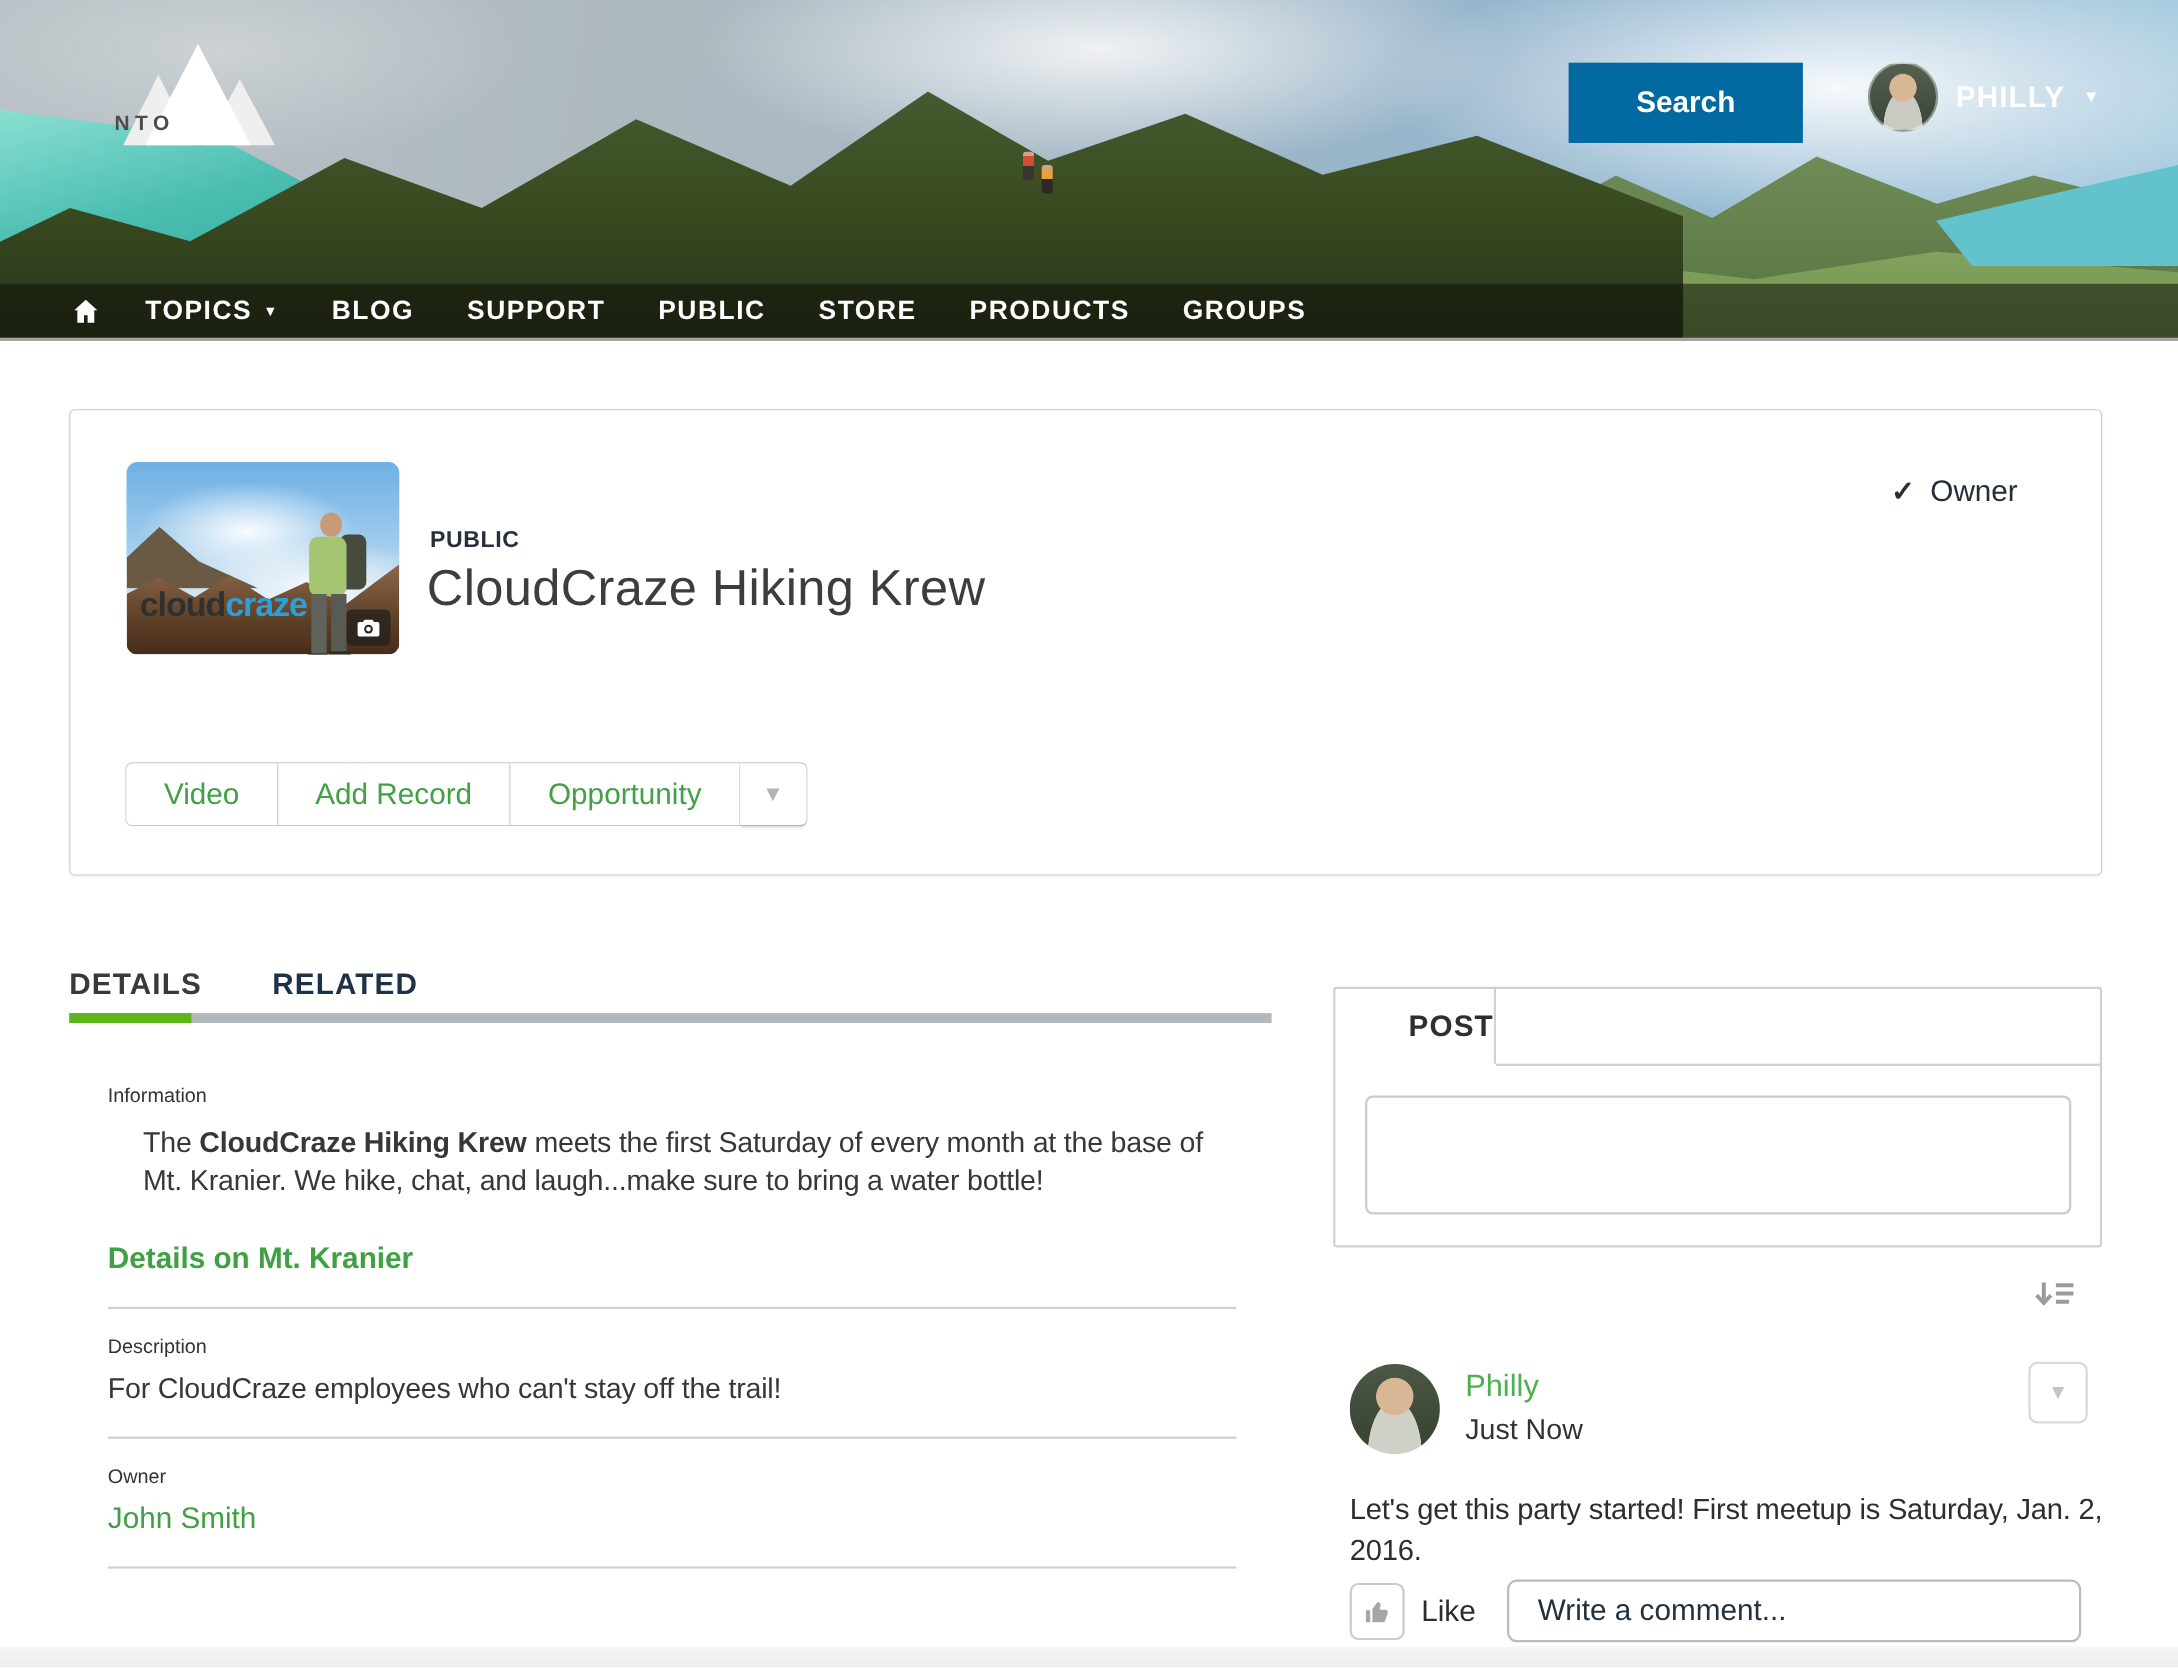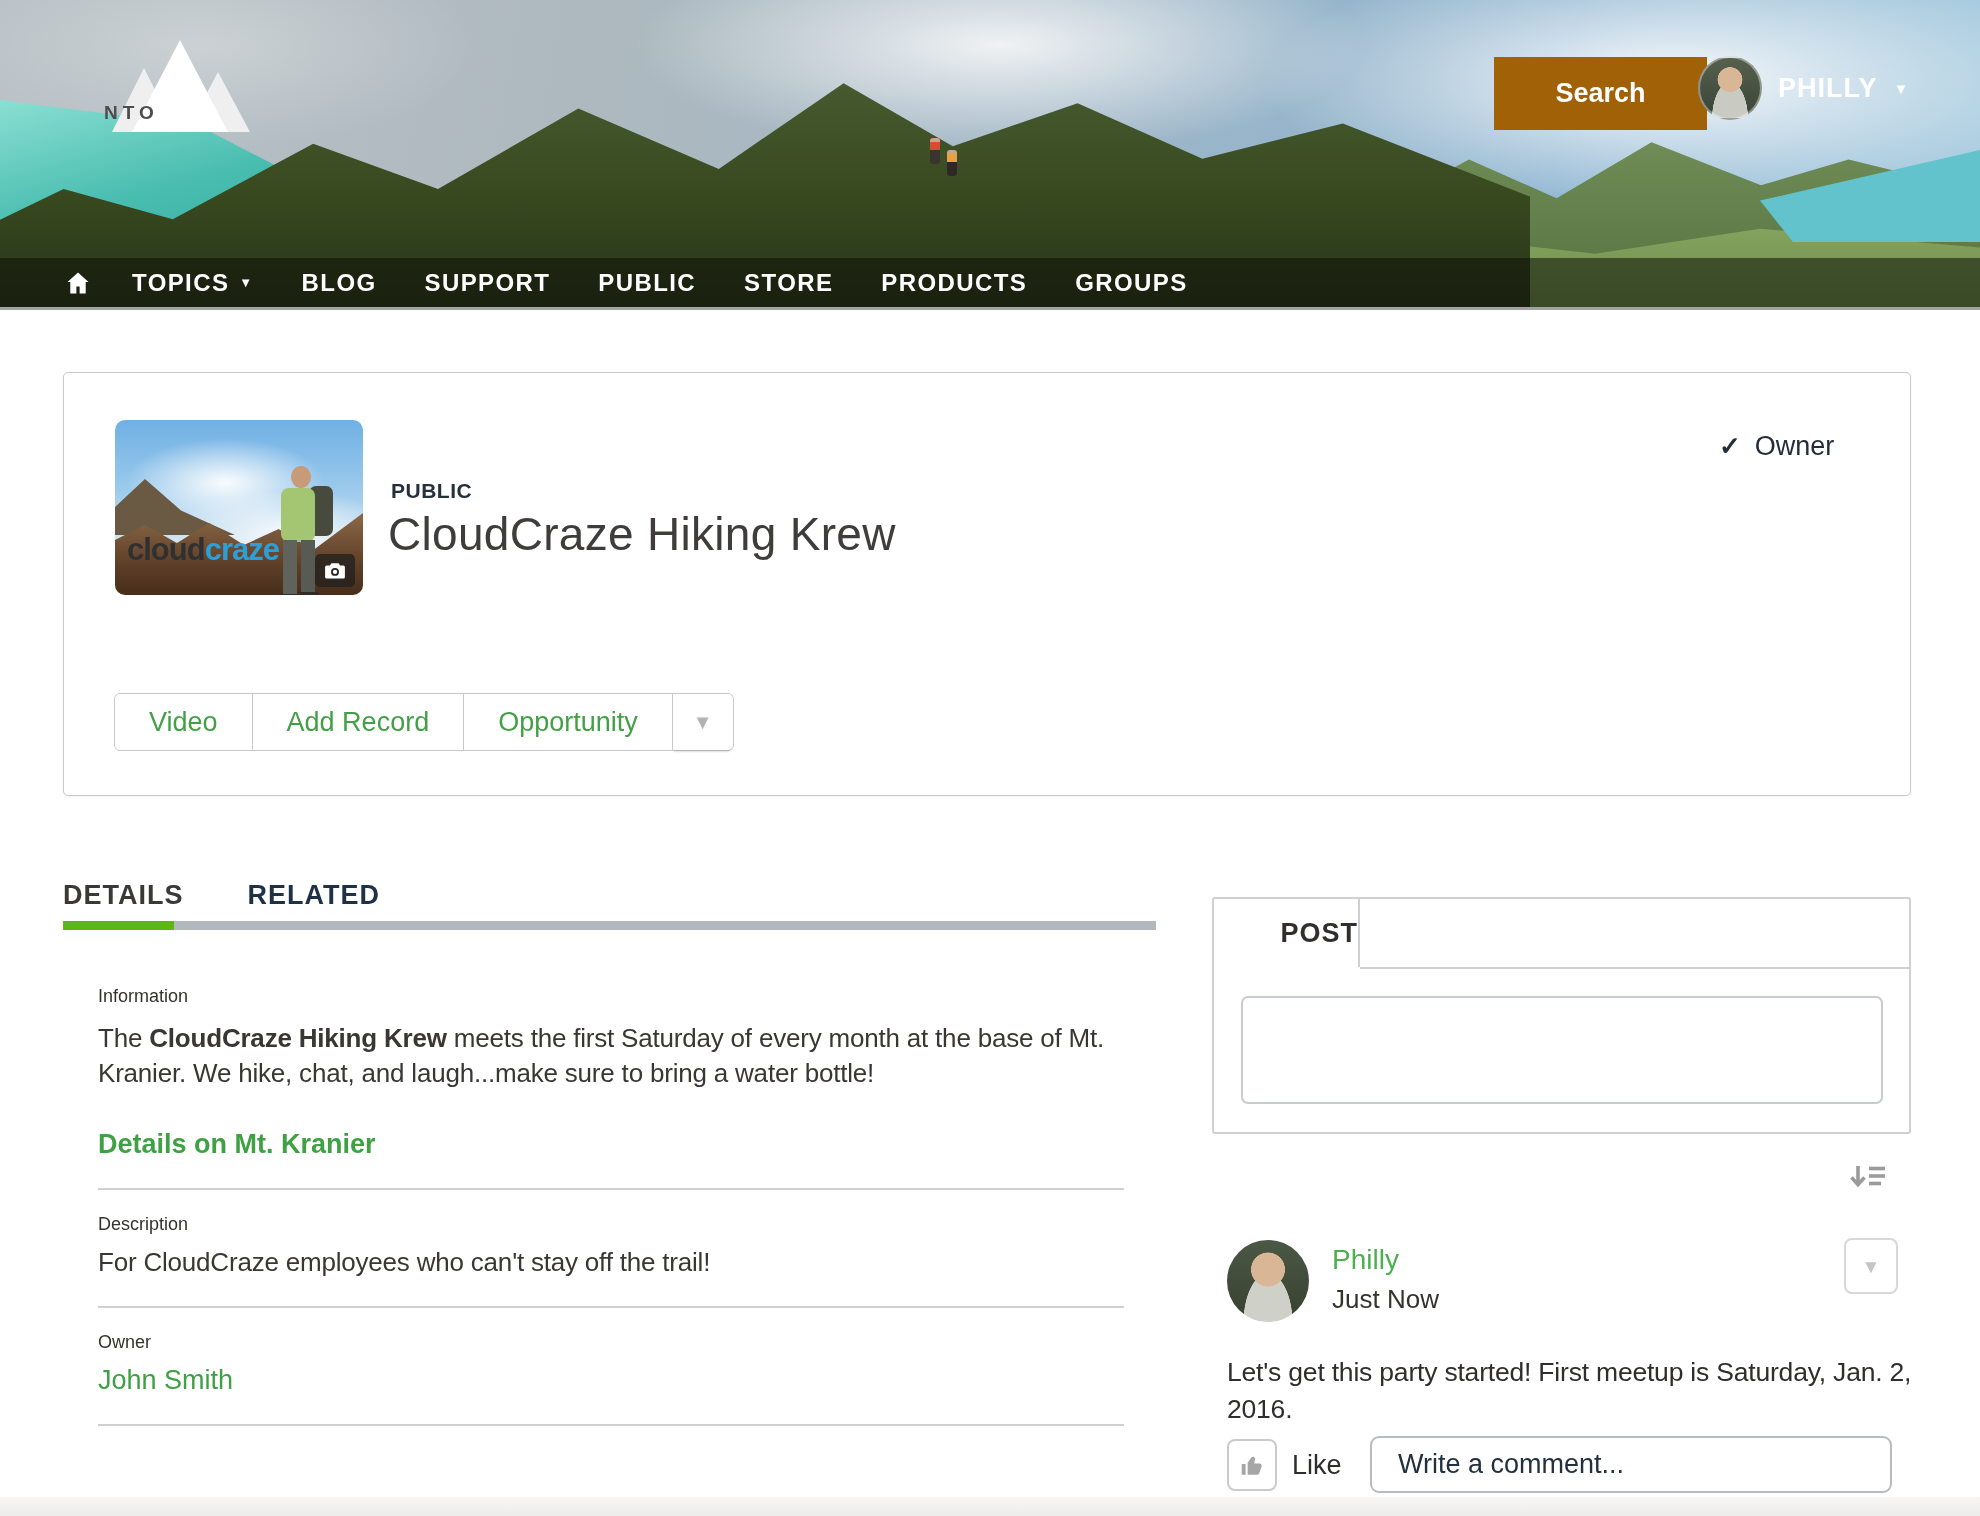--- a/index.html
+++ b/index.html
@@ -42,22 +42,22 @@
   .nto-logo { position:absolute; left:104px; top:36px; width:152px; height:112px; }
   .nto-logo svg { position:absolute; inset:0; }
   .nto-text { position:absolute; left:0; right:0; bottom:24px; text-align:left;
     font-size:19px; font-weight:700; letter-spacing:5px; color:#4c4c4c; }
 
   
   .search-input { position:absolute; left:344px; top:57px; width:1082px; height:73px;
     background:rgba(255,255,255,0.9); border:1px solid rgba(255,255,255,0.65);
     font-family:"Liberation Sans",sans-serif; font-size:28px; color:#16325c; padding:0 0 0 26px; outline:none; }
   .search-input::placeholder { color:#16325c; opacity:1; }
-  .search-btn { position:absolute; left:1494px; top:57px; width:213px; height:73px;
-    background:#a16207; border:none; color:#fff; font-family:"Liberation Sans",sans-serif;
+  .search-btn { position:absolute; left:1426px; top:57px; width:213px; height:73px;
+    background:#0369a1; border:none; color:#fff; font-family:"Liberation Sans",sans-serif;
     font-size:27px; font-weight:700; cursor:pointer; }
 
   
   .user-menu { position:absolute; left:1698px; top:56px; display:flex; align-items:center; gap:16px; cursor:pointer; }
   .avatar { border-radius:50%; overflow:hidden; position:relative;
     background:
       radial-gradient(circle at 50% 36%, #d9b695 0 25%, rgba(0,0,0,0) 26%),
       radial-gradient(ellipse at 50% 102%, #c9cac2 0 42%, rgba(0,0,0,0) 43%),
       linear-gradient(180deg,#55604e,#3a4437);
     border:2px solid rgba(255,255,255,0.4); }
@@ -126,21 +126,21 @@
   .detail-tabs { position:absolute; left:63px; top:570px; display:flex; gap:64px; }
   .dtab { font-size:27px; font-weight:700; letter-spacing:1px; cursor:pointer; }
   .dtab.active { color:#3a3938; }
   .dtab.inactive { color:#1d3147; }
   .tab-track { position:absolute; left:63px; top:611px; width:1093px; height:9px; background:#b3b8bc; }
   .tab-track-active { position:absolute; left:0; top:0; width:111px; height:9px; background:#5cb617; }
 
   
   .left-col { position:absolute; left:98px; top:676px; width:1026px; color:#383734; }
   .sec-label { font-size:18px; color:#34332f; }
-  .info-para { margin-top:14px; font-size:26px; line-height:1.34; letter-spacing:-0.2px; color:#383734; }
+  .info-para { margin-top:14px; font-size:26px; line-height:1.34; letter-spacing:-0.2px; color:#383734;margin-left:32px; }
   .info-para b { font-weight:700; }
   .green-link { display:inline-block; margin-top:38px; font-size:27px; font-weight:700; color:#3fa044;
     text-decoration:none; cursor:pointer; }
   .hdiv { border:none; border-top:2px solid #d1d0cf; margin-top:28px; }
   .sec-label.mt { margin-top:24px; }
   .plain-text { margin-top:12px; font-size:26px; letter-spacing:-0.2px; color:#383734; }
   .owner-link { display:inline-block; margin-top:12px; font-size:27px; color:#3fa044; text-decoration:none; cursor:pointer; }
 
   
   .publisher { position:absolute; left:1212px; top:587px; width:699px; height:237px;

